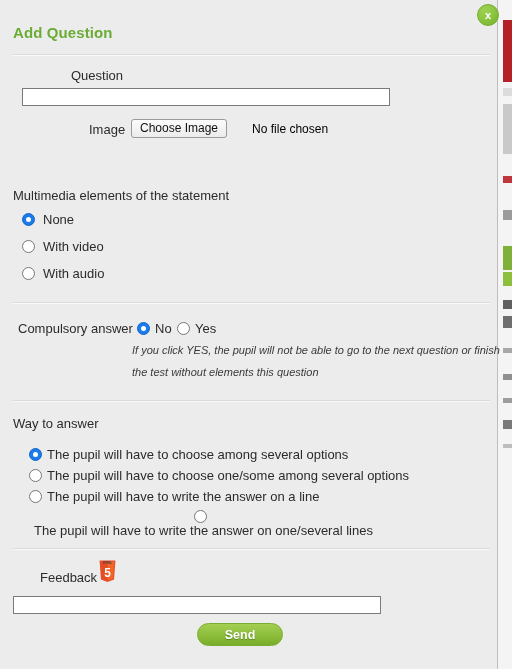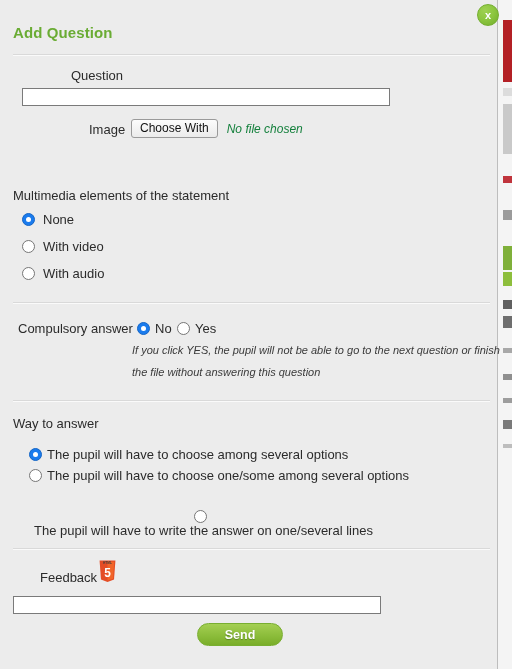--- a/index.html
+++ b/index.html
@@ -131,24 +131,23 @@
     border: 1px solid #9a9a9a;
     border-radius: 3px;
     font-family: "Liberation Sans", sans-serif;
     font-size: 12px;
     color: #111;
     line-height: 17px;
     cursor: pointer;
   }
   .file-name {
     font-size: 12px;
-    color: #15803d;
-    margin-left: 9px;
-    white-space: nowrap;
-    font-style: italic;
+    color: #000000;
+    margin-left: 25px;
+    white-space: nowrap;
   }
 
   
   .radio-row {
     position: absolute;
     display: flex;
     align-items: center;
     white-space: nowrap;
   }
   .radio {
@@ -236,21 +235,21 @@
 
   <div class="hr" style="top:54px;"></div>
 
   <div class="lbl" style="top:68px;left:71px;">Question</div>
 
   <input class="txt-input" type="text" style="top: 88px; left: 22px; width: 368px; height: 18px;" value="">
 
   <div class="lbl" style="top:122px;left:89px;">Image</div>
 
   <div class="file-row" style="top:119px;left:131px;">
-    <button class="file-btn">Choose With</button>
+    <button class="file-btn">Choose Image</button>
     <span class="file-name">No file chosen</span>
   </div>
 
 
   <div class="section-title" style="top:188px;left:13px;">Multimedia elements of the statement</div>
 
   <div class="radio-row tight" style="top:212px;left:22px;">
     <span class="radio checked"></span>
     <span class="radio-label">None</span>
   </div>
@@ -270,33 +269,37 @@
   <div class="radio-row spaced" style="top:321px;left:137px;">
     <span class="radio checked"></span>
     <span class="radio-label">No</span>
   </div>
   <div class="radio-row spaced" style="top:321px;left:177px;">
     <span class="radio"></span>
     <span class="radio-label">Yes</span>
   </div>
 
   <div class="lbl-italic" style="top:344px;left:132px;text-align:right;">If you click YES, the pupil will not be able to go to the next question or finish</div>
-  <div class="lbl-italic" style="top:366px;left:132px;">the file without answering this question</div>
+  <div class="lbl-italic" style="top:366px;left:132px;">the test without elements this question</div>
 
   <div class="hr" style="top:400px;"></div>
 
   <div class="section-title" style="top:416px;left:13px;">Way to answer</div>
 
   <div class="radio-row spaced" style="top:447px;left:29px;">
     <span class="radio checked"></span>
     <span class="radio-label">The pupil will have to choose among several options</span>
   </div>
   <div class="radio-row spaced" style="top:468px;left:29px;">
     <span class="radio"></span>
     <span class="radio-label">The pupil will have to choose one/some among several options</span>
+  </div>
+  <div class="radio-row spaced" style="top:489px;left:29px;">
+    <span class="radio"></span>
+    <span class="radio-label">The pupil will have to write the answer on a line</span>
   </div>
   <div class="radio-row spaced" style="top:510px;left:29px;flex-direction:column;">
     <span class="radio"></span>
     <span class="radio-label">The pupil will have to write the answer on one/several lines</span>
   </div>
 
   <div class="hr" style="top:548px;"></div>
 
   <div class="lbl" style="top:570px;left:40px;">Feedback</div>
 

